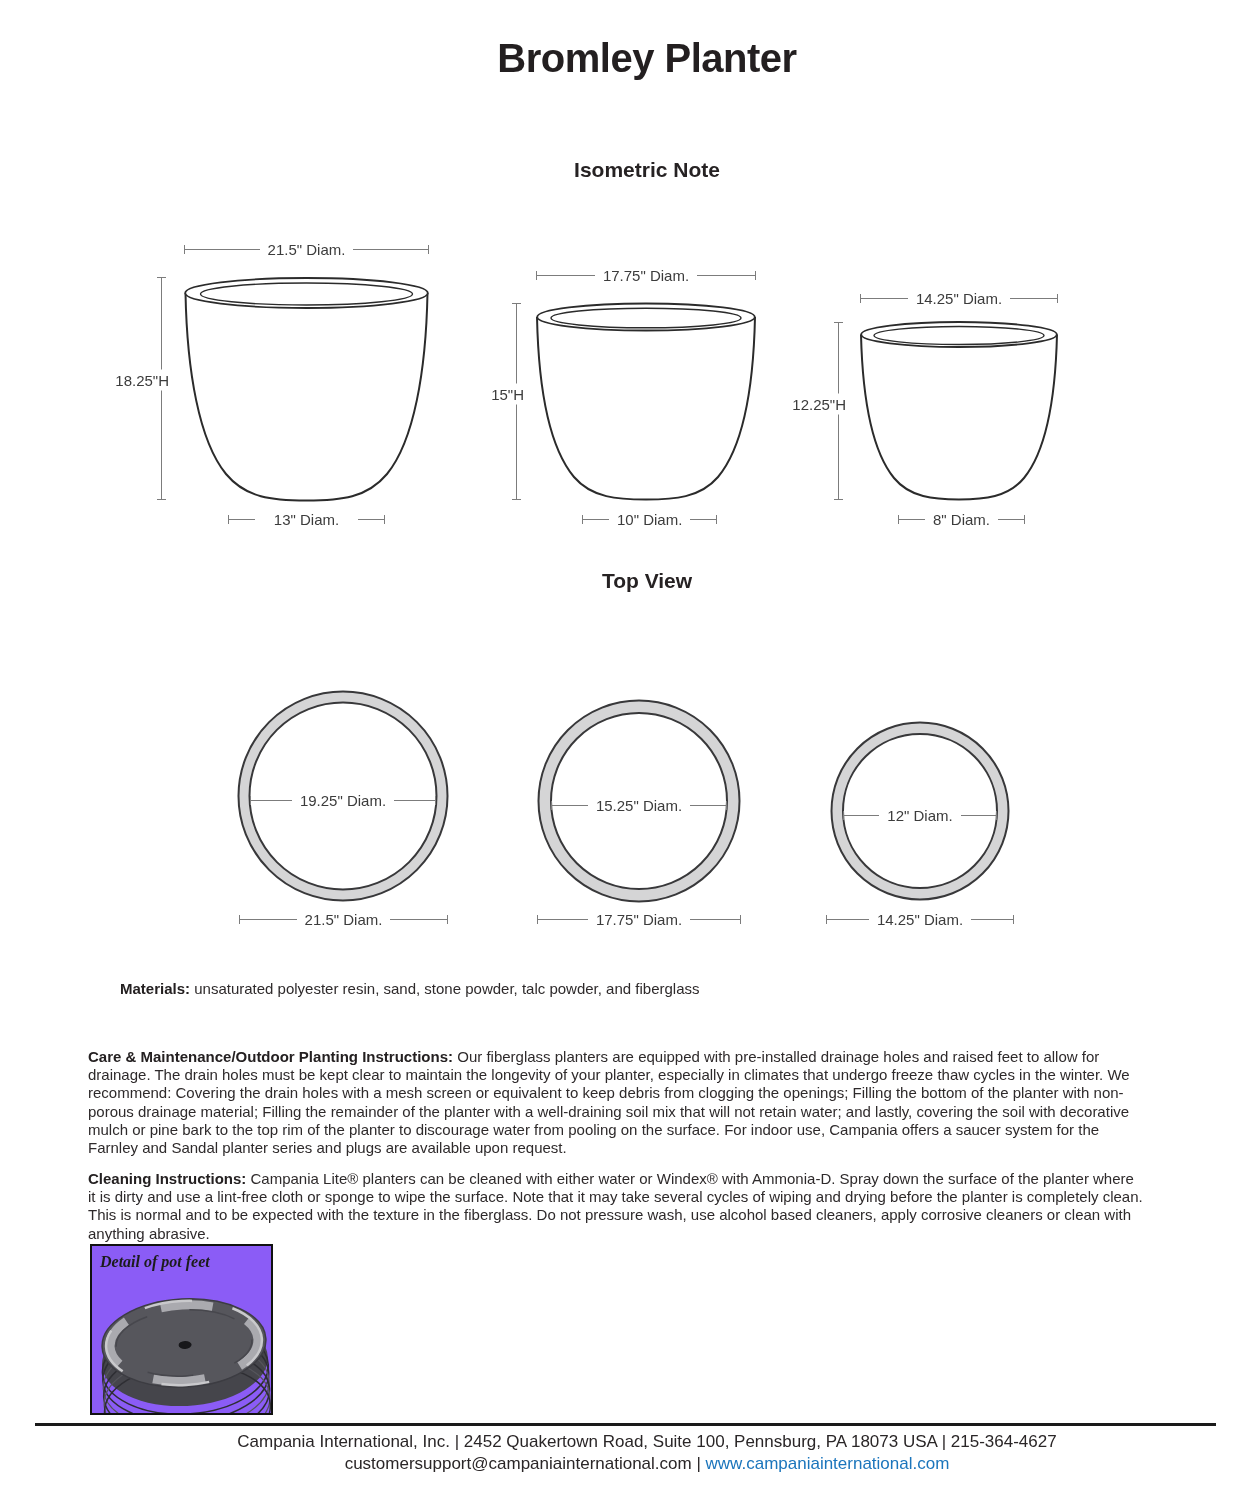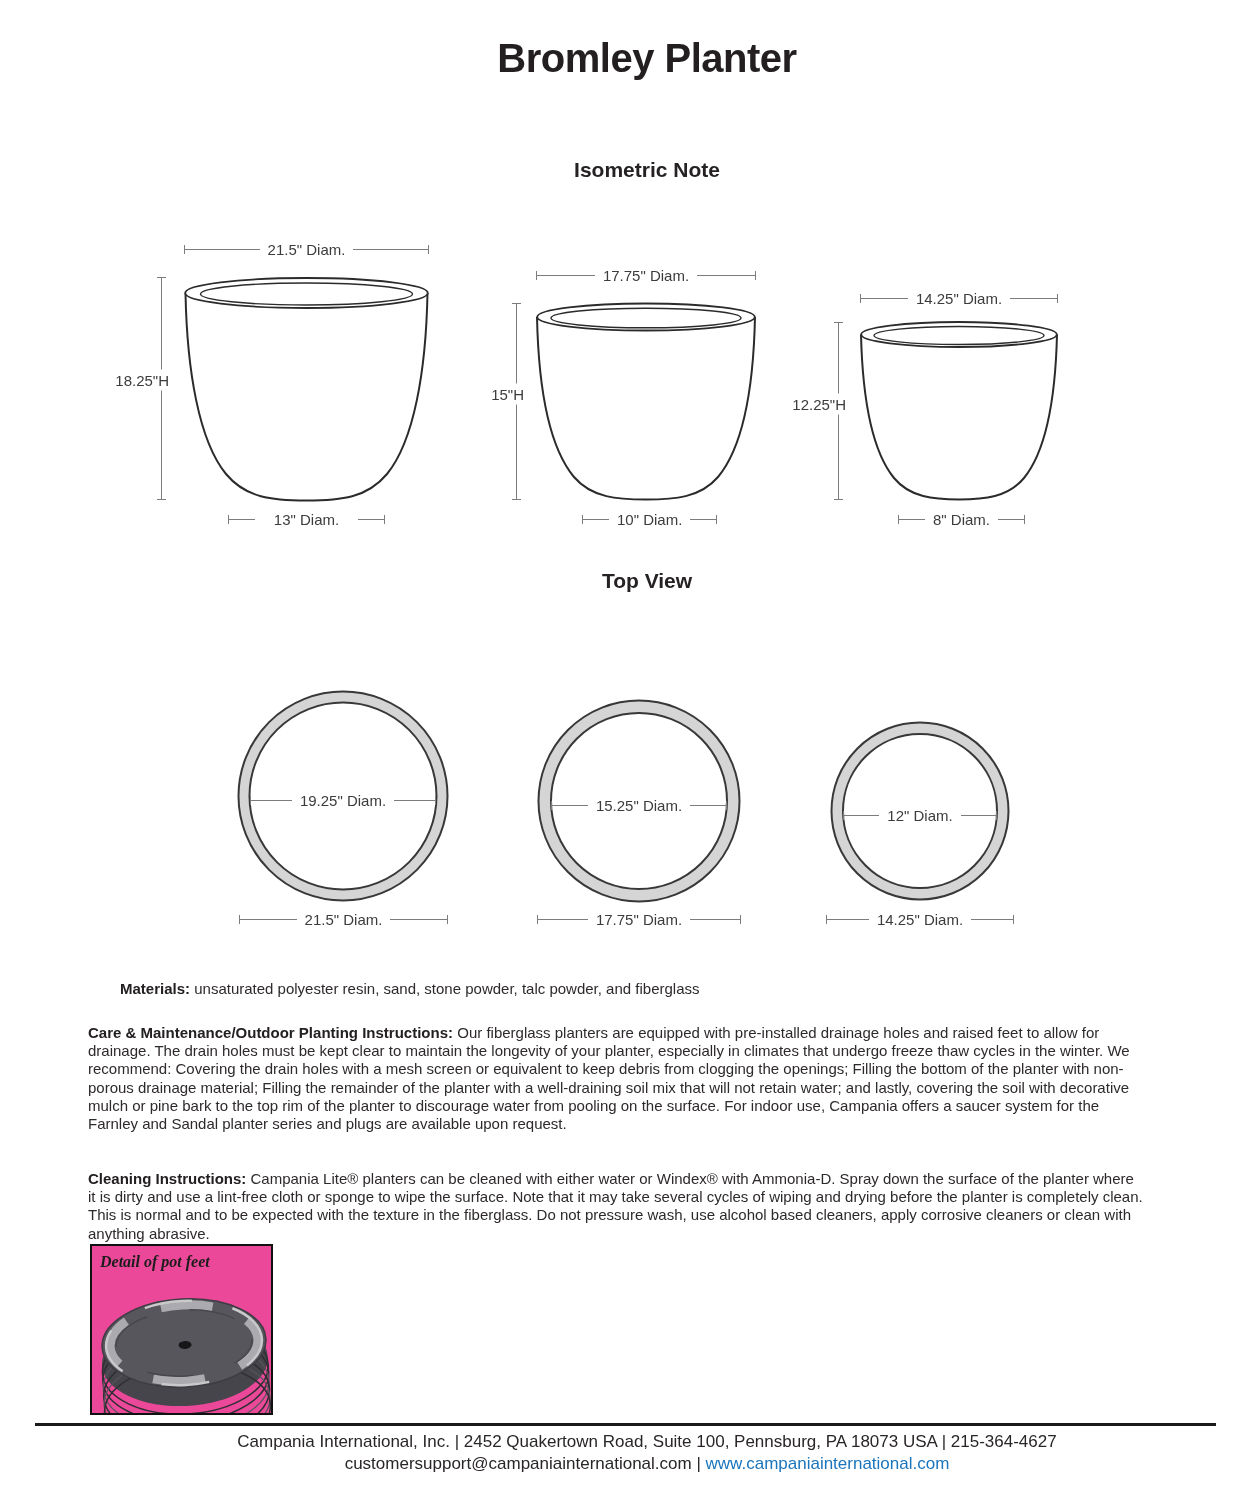--- a/index.html
+++ b/index.html
@@ -29,21 +29,21 @@
              background:#fff;padding:2px 1px 2px 3px;white-space:nowrap;
              font-size:15px;color:#3c3c3c;}
 
   
   .para{position:absolute;left:88px;width:1055px;font-size:15px;line-height:18.2px;
         color:#2e2a2b;text-align:left;}
   .para b{color:#242021;}
 
   
   .detail-box{position:absolute;left:90px;top:1244px;width:183px;height:171px;
-              border:2px solid #111111;background:#ec4899;box-sizing:border-box;}
+              border:2px solid #111111;background:#8b5cf6;box-sizing:border-box;}
   .detail-caption{position:absolute;left:8px;top:7px;font-family:"Liberation Serif",serif;
                   font-style:italic;font-weight:bold;font-size:16px;color:#1c1c1c;}
   .detail-photo{position:absolute;left:0;bottom:0;width:179px;height:128px;}
 
   
   .footer-rule{position:absolute;left:35px;top:1423px;width:1181px;height:3px;background:#1a1a1a;}
   .footer-line{position:absolute;left:0;right:0;text-align:center;font-size:17px;color:#2a2627;}
   .footer-link{color:#1b75bc;cursor:pointer;}
 </style>
 </head>
@@ -195,21 +195,21 @@
       <span class="seg"></span>
     <span class="lbl">14.25" Diam.</span>
     <span class="seg"></span>
       <span class="tick"></span>
   </div>
 
   <div class="para" style="top:980px;margin-left:32px;">
     <b>Materials:</b><span> unsaturated polyester resin, sand, stone powder, talc powder, and fiberglass</span>
   </div>
 
-  <div class="para" style="top:1024px;">
+  <div class="para" style="top:1048px;">
     <b>Care &amp; Maintenance/Outdoor Planting Instructions:</b><span> Our fiberglass planters are equipped with pre-installed drainage holes and raised feet to allow for drainage. The drain holes must be kept clear to maintain the longevity of your planter, especially in climates that undergo freeze thaw cycles in the winter. We recommend: Covering the drain holes with a mesh screen or equivalent to keep debris from clogging the openings; Filling the bottom of the planter with non-porous drainage material; Filling the remainder of the planter with a well-draining soil mix that will not retain water; and lastly, covering the soil with decorative mulch or pine bark to the top rim of the planter to discourage water from pooling on the surface. For indoor use, Campania offers a saucer system for the Farnley and Sandal planter series and plugs are available upon request.</span>
   </div>
 
   <div class="para" style="top:1170px;">
     <b>Cleaning Instructions:</b><span> Campania Lite® planters can be cleaned with either water or Windex® with Ammonia-D. Spray down the surface of the planter where it is dirty and use a lint-free cloth or sponge to wipe the surface. Note that it may take several cycles of wiping and drying before the planter is completely clean. This is normal and to be expected with the texture in the fiberglass. Do not pressure wash, use alcohol based cleaners, apply corrosive cleaners or clean with anything abrasive.</span>
   </div>
 
   <div class="detail-box">
     <div class="detail-caption">Detail of pot feet</div>
     <svg class="detail-photo" viewBox="0 0 179 128">

